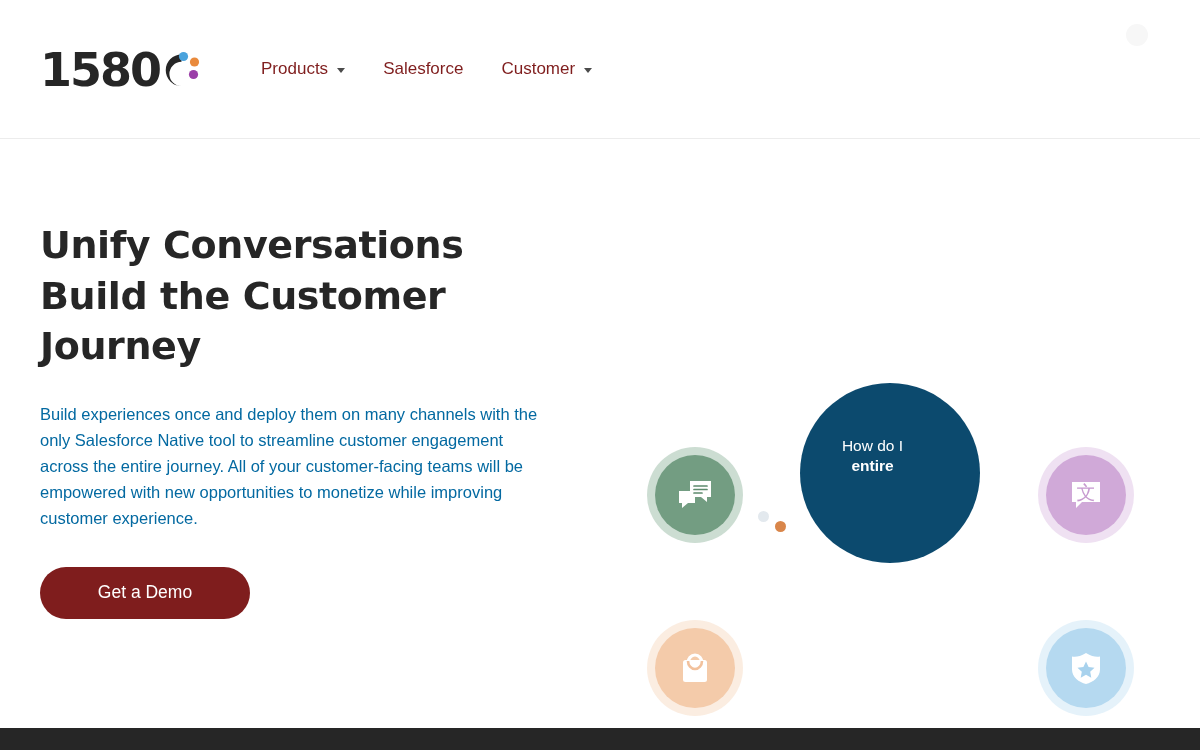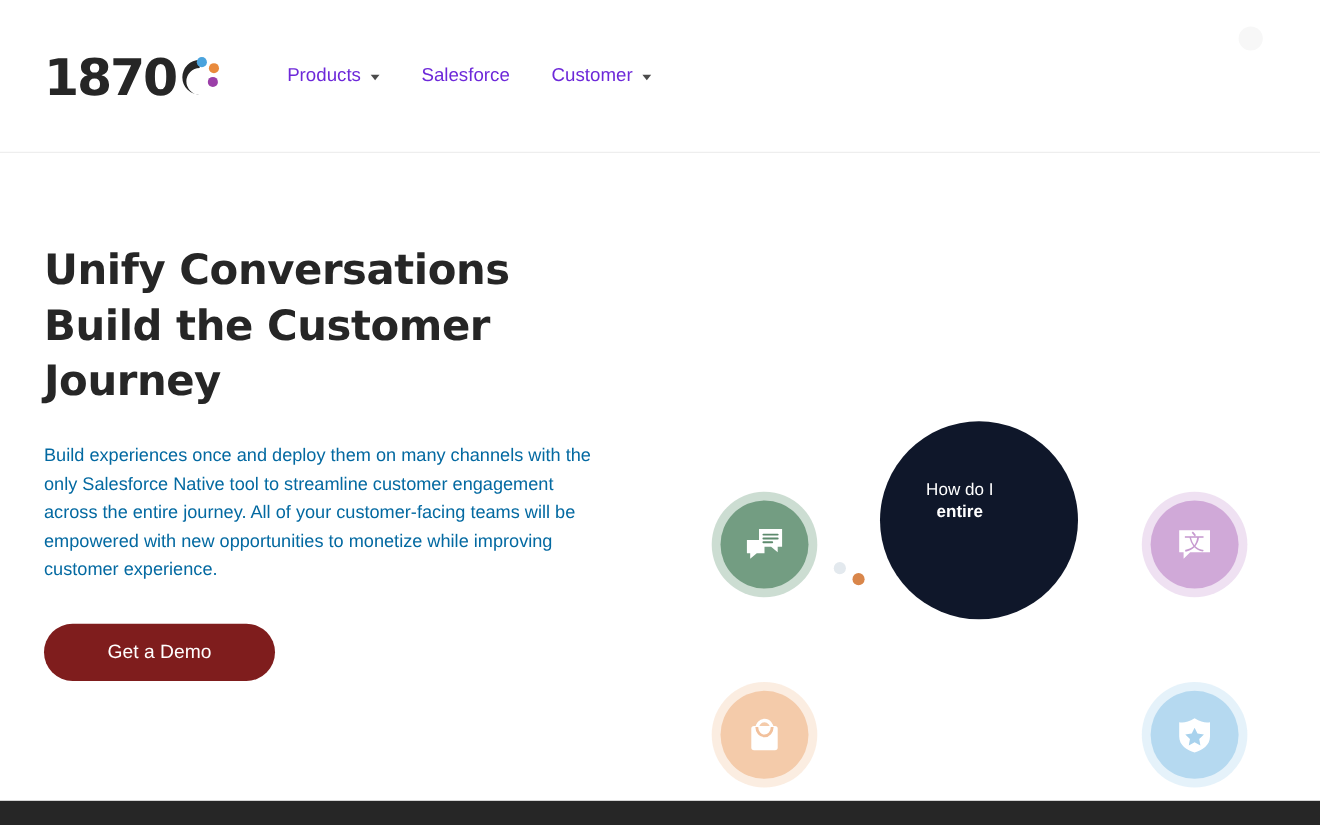--- a/index.html
+++ b/index.html
@@ -66,21 +66,21 @@
   
   .main-nav {
     display: flex;
     align-items: center;
     gap: 0;
   }
   .nav-item {
     display: flex;
     align-items: center;
     font-size: 17px;
-    color: #6d28d9;
+    color: #7f1d1d;
     text-decoration: none;
     padding: 6px 19px;
     cursor: pointer;
     white-space: nowrap;
   }
   .nav-caret {
     display: inline-block;
     width: 0; height: 0;
     border-left: 4.5px solid transparent;
     border-right: 4.5px solid transparent;
@@ -189,21 +189,21 @@
   .bubble-trust .ring { background: #c6e2f3; }
 
   
   .center-circle {
     position: absolute;
     left: 180px;
     top: 84px;
     width: 180px;
     height: 180px;
     border-radius: 50%;
-    background: #0f172a;
+    background: #0c4a6e;
     color: #ffffff;
   }
   .center-text {
     position: absolute;
     left: -35px;
     right: 0;
     top: 53px;
     text-align: center;
     font-size: 15.5px;
     line-height: 1.28;
@@ -227,21 +227,21 @@
     background: #262626;
   }
 </style>
 </head>
 <body>
 
 <header class="site-header">
   <div class="header-inner">
 
     <a class="logo" href="#">
-      <span class="logo-wordmark">1870</span>
+      <span class="logo-wordmark">1580</span>
       <span class="logo-mark">
         <svg width="46" height="46" viewBox="0 0 46 46" aria-hidden="true">
           <path d="M30 10 A15 15 0 1 0 30 40 A11 11 0 1 1 30 17 Z" fill="#262626" transform="translate(-6,-2) scale(1.05)"></path>
           <circle cx="27.5" cy="10.5" r="4.6" fill="#4aa3dd"></circle>
           <circle cx="38.5" cy="16.0" r="4.6" fill="#e98a3c"></circle>
           <circle cx="37.5" cy="28.5" r="4.6" fill="#9b3fa8"></circle>
         </svg>
       </span>
     </a>
 

